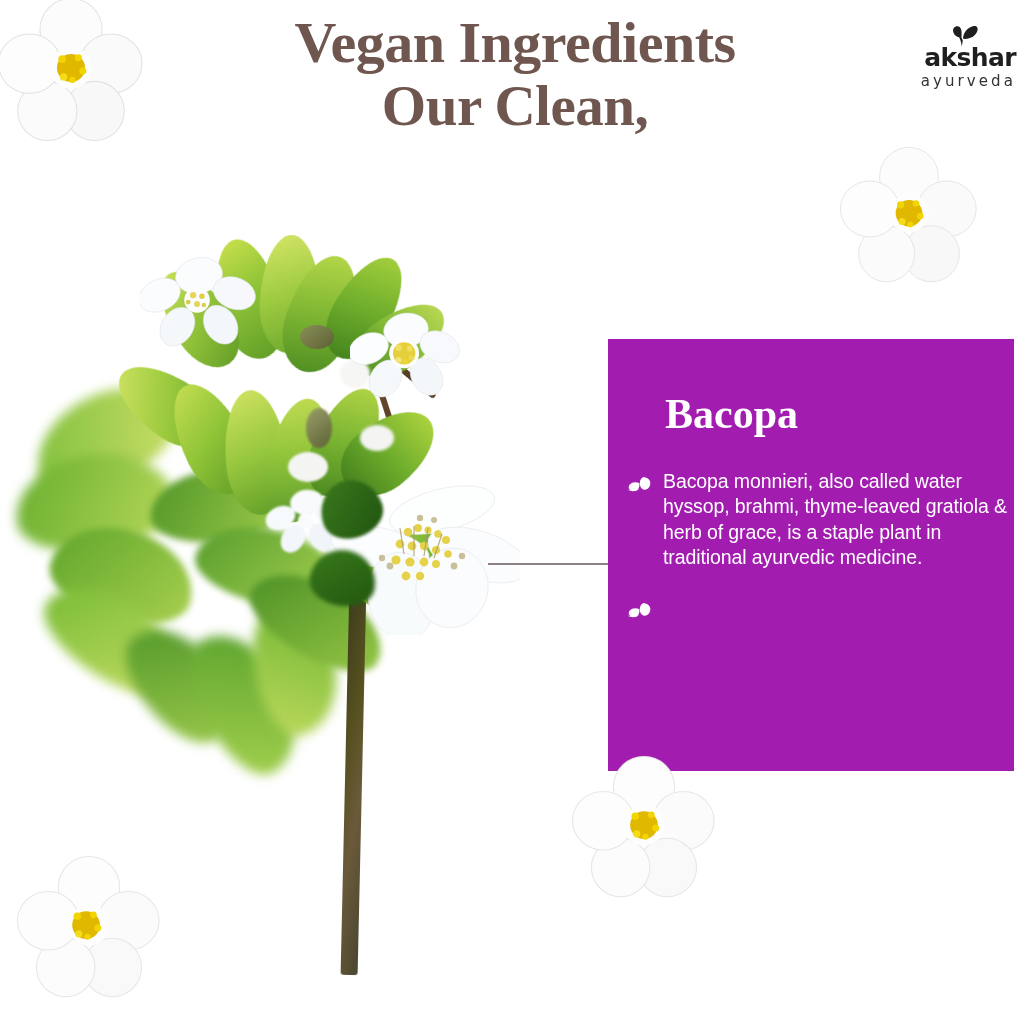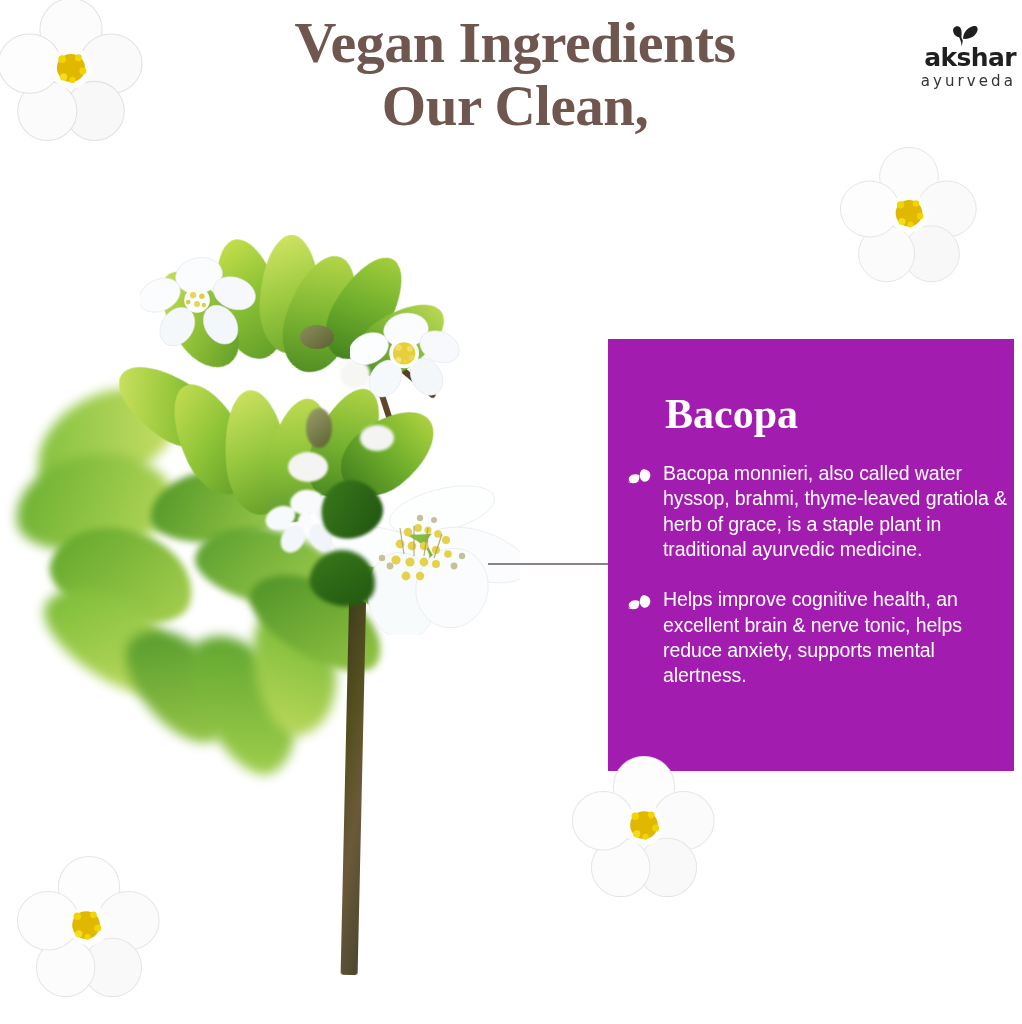--- a/index.html
+++ b/index.html
@@ -139,21 +139,21 @@
     top: 54px;
     font-family: "Liberation Serif", serif;
     font-weight: bold;
     font-size: 42px;
     line-height: 1;
     color: #ffffff;
   }
   .bullets {
     position: absolute;
     left: 13px;
-    top: 122px;
+    top: 130px;
     width: 392px;
   }
   .bullet-row {
     position: relative;
     display: flex;
     align-items: flex-start;
     margin-bottom: 25px;
   }
   .bullet-icon {
     flex: 0 0 auto;
@@ -374,21 +374,20 @@
       </div>
 
       <div class="bullet-row" style="margin-top:24px;">
         <span class="bullet-icon">
           <svg viewBox="0 0 28 20" width="28" height="20">
             <path d="M16.5 2.0 C 22.5 2.6, 25.0 7.5, 22.2 12.0 C 19.4 16.4, 14.0 15.2, 13.0 10.2 C 12.3 6.4, 13.4 3.4, 16.5 2.0 Z" fill="#ffffff"></path>
             <path d="M12.4 8.2 C 12.9 13.0, 10.2 16.4, 6.0 16.0 C 2.2 15.6, 0.6 12.4, 2.6 9.8 C 4.8 7.0, 9.0 6.6, 12.4 8.2 Z" fill="#ffffff"></path>
             <path d="M0.4 14.6 C 4.0 15.6, 8.8 15.6, 12.6 13.2 C 10.2 16.2, 5.2 17.4, 0.4 14.6 Z" fill="#ffffff"></path>
           </svg>
         </span>
-        <span class="bullet-text">Helps improve cognitive health, an excellent brain &amp; nerve tonic, helps reduce anxiety, supports mental alertness.</span>
       </div>
 
     </div>
   </div>
 
   <div class="deco-flower" style="left:570px; top:755px; width:148px; height:146px;">
     <svg viewBox="0 0 100 100" width="148" height="146">
       <g>
         <ellipse cx="50" cy="22" rx="21" ry="21" fill="#fdfdfd" stroke="#e6e6e6" stroke-width="0.7"></ellipse>
         <ellipse cx="77" cy="45" rx="21" ry="20" fill="#fbfbfb" stroke="#e6e6e6" stroke-width="0.7"></ellipse>

